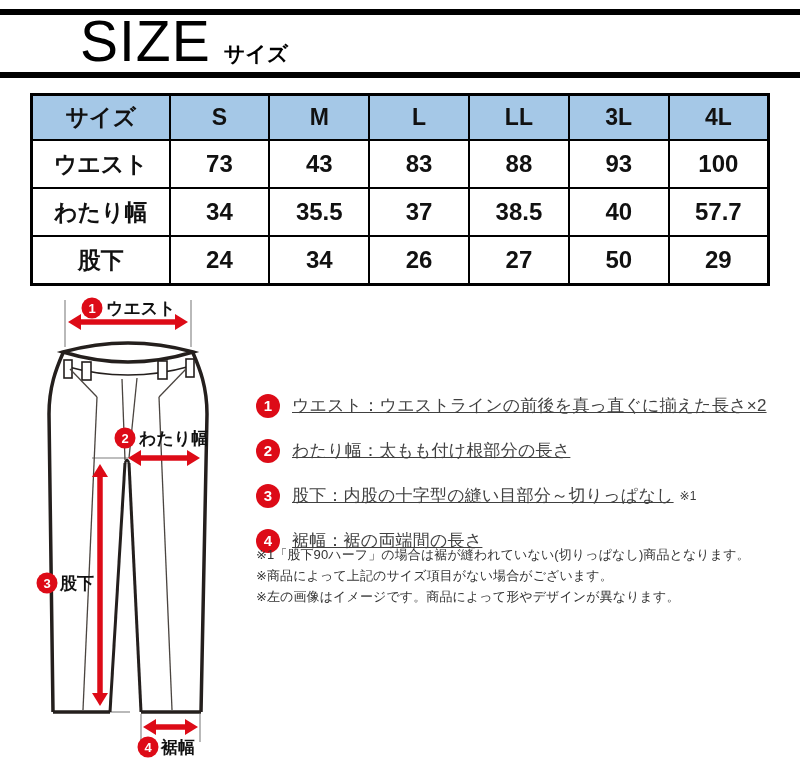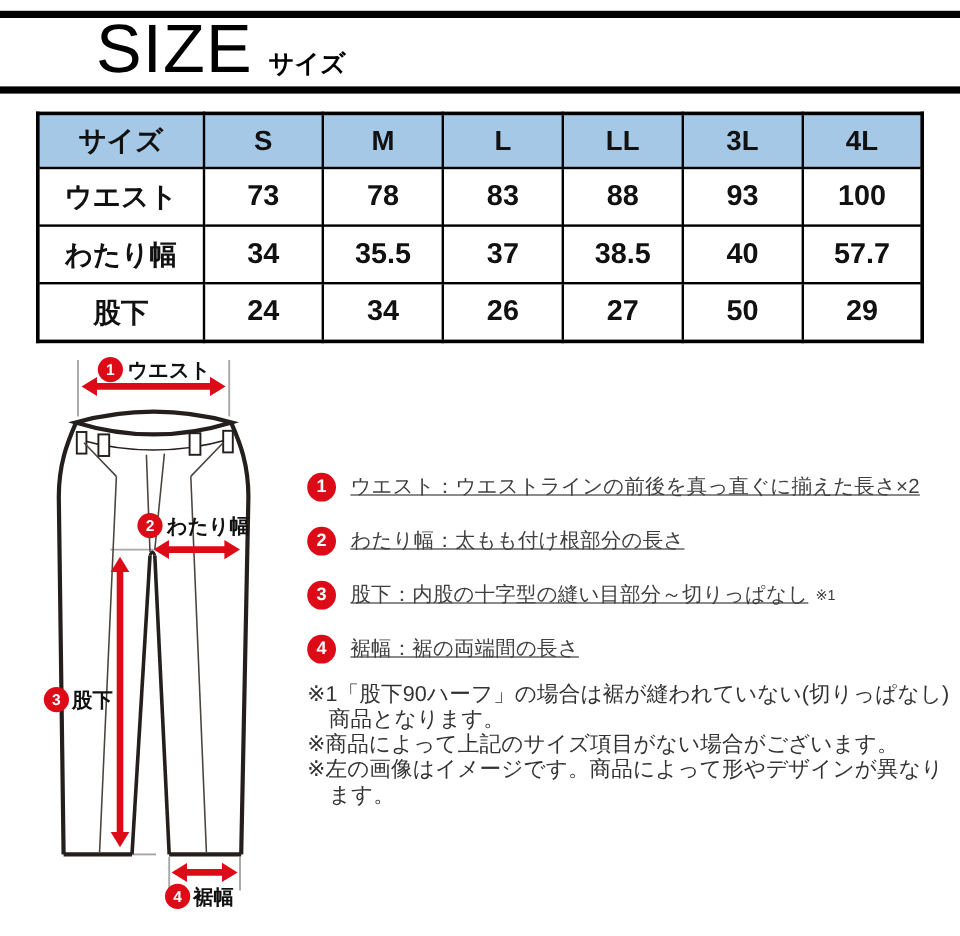--- a/index.html
+++ b/index.html
@@ -30,21 +30,21 @@
 
   
   .legend{position:absolute;left:256px;top:383px;width:540px;}
   .legend-item{display:flex;align-items:center;height:45px;}
   .lg-circle{flex:0 0 auto;width:24px;height:24px;border-radius:50%;background:#dd0b17;color:#fff;
     font-size:15px;font-weight:700;display:flex;align-items:center;justify-content:center;margin-right:12px;}
   .lg-text{font-size:17px;color:#404040;white-space:nowrap;letter-spacing:0.2px;text-decoration:underline;}
   .lg-note{font-size:12px;color:#3a3a3a;margin-left:6px;white-space:nowrap;}
 
   
-  .notes{position:absolute;left:256px;top:568px;width:536px;font-size:18px;line-height:21px;color:#333;}
+  .notes{position:absolute;left:256px;top:544px;width:536px;font-size:13px;line-height:21px;color:#333;}
   .note{padding-left:1em;text-indent:-1em;letter-spacing:0.1px;}
 </style>
 </head>
 <body>
 
 <div class="page">
 
   <div class="bar bar-top"></div>
   <div class="title-row">
     <span class="title-main">SIZE</span>
@@ -68,21 +68,21 @@
       <th>S</th>
       <th>M</th>
       <th>L</th>
       <th>LL</th>
       <th>3L</th>
       <th>4L</th>
     </tr>
     <tr>
       <td class="row-label">ウエスト</td>
       <td>73</td>
-      <td>78</td>
+      <td>43</td>
       <td>83</td>
       <td>88</td>
       <td>93</td>
       <td>100</td>
     </tr>
     <tr>
       <td class="row-label">わたり幅</td>
       <td>34</td>
       <td>35.5</td>
       <td>37</td>

